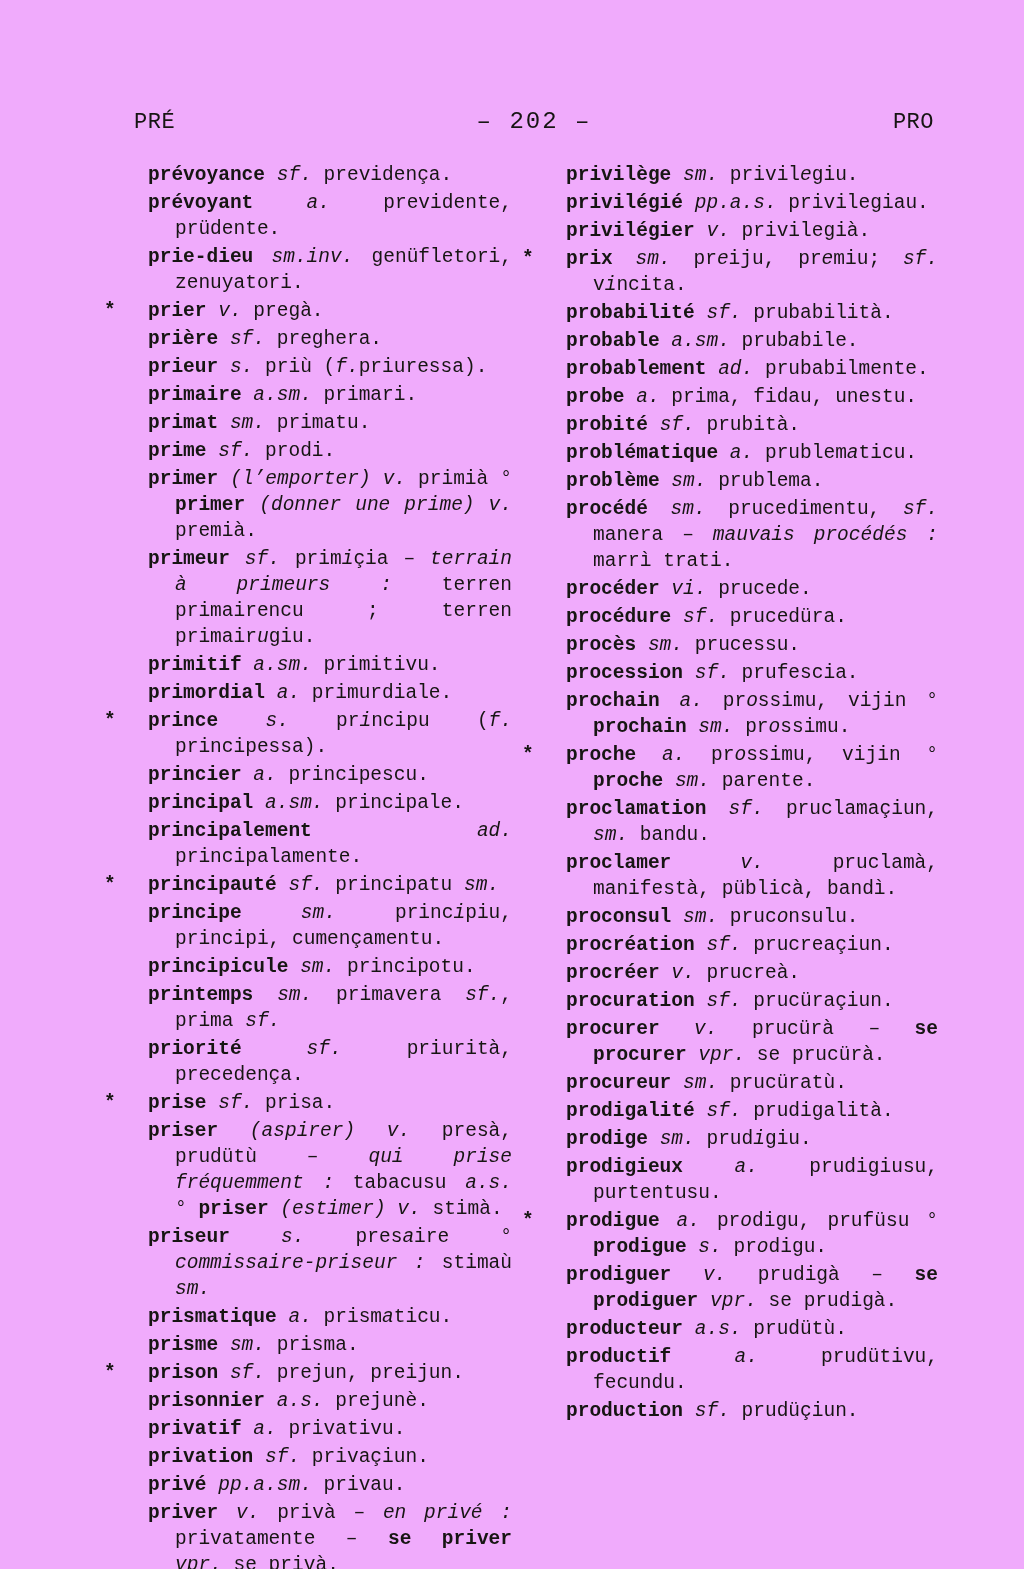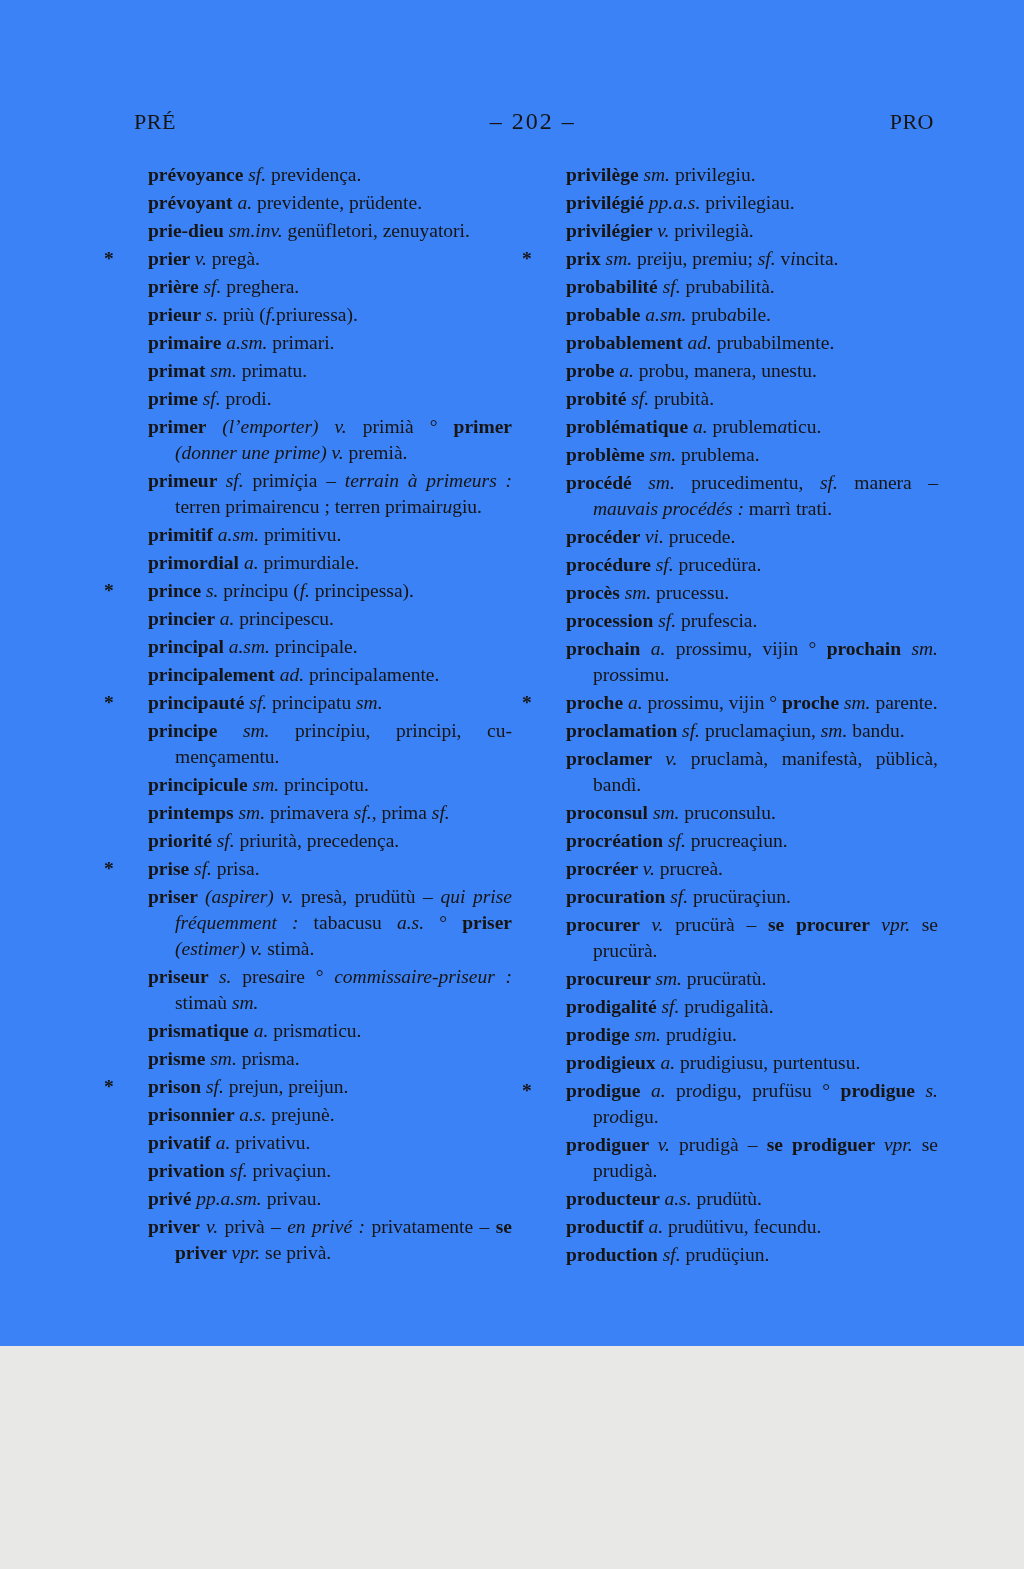--- a/index.html
+++ b/index.html
@@ -1,21 +1,21 @@
 <!DOCTYPE html>
 <html><head>
 <meta charset="utf-8">
 <style>
   html,body { margin:0; padding:0; background:#e8e8e6; }
   .page {
     position:relative;
-    width:1024px; height:1346px;
-    background:#3b82f6;
+    width:1024px; height:1569px;
+    background:#f0abfc;
     color:#171513;
-    font-family:Liberation Serif, serif;
+    font-family:Liberation Mono, monospace;
     overflow:hidden;
   }
   .header {
     position:absolute; top:108px; left:134px; width:800px;
     display:flex; justify-content:space-between; align-items:baseline;
     font-size:22px; letter-spacing:0.5px;
   }
   .header .pagenum { font-size:24px; letter-spacing:2px; }
   .columns {
     position:absolute; top:162px; left:148px;
@@ -86,21 +86,21 @@
         <p class="entry"><span class="hw">priver </span><span class="it">v. </span><span class="tx">privà – </span><span class="it">en privé : </span><span class="tx">privatamen­te – </span><span class="hw">se priver </span><span class="it">vpr. </span><span class="tx">se privà.</span></p>
       </div>
     <div class="col right">
         <p class="entry"><span class="hw">privilège </span><span class="it">sm. </span><span class="tx">privil</span><span class="it">e</span><span class="tx">giu.</span></p>
         <p class="entry"><span class="hw">privilégié </span><span class="it">pp.a.s. </span><span class="tx">privilegiau.</span></p>
         <p class="entry"><span class="hw">privilégier </span><span class="it">v. </span><span class="tx">privilegià.</span></p>
         <p class="entry"><span class="star">*</span><span class="hw">prix </span><span class="it">sm. </span><span class="tx">pr</span><span class="it">e</span><span class="tx">iju, pr</span><span class="it">e</span><span class="tx">miu; </span><span class="it">sf. </span><span class="tx">v</span><span class="it">i</span><span class="tx">ncita.</span></p>
         <p class="entry"><span class="hw">probabilité </span><span class="it">sf. </span><span class="tx">prubabilità.</span></p>
         <p class="entry"><span class="hw">probable </span><span class="it">a.sm. </span><span class="tx">prub</span><span class="it">a</span><span class="tx">bile.</span></p>
         <p class="entry"><span class="hw">probablement </span><span class="it">ad. </span><span class="tx">prubabilmente.</span></p>
-        <p class="entry"><span class="hw">probe </span><span class="it">a. </span><span class="tx">probu, manera, unestu.</span></p>
+        <p class="entry"><span class="hw">probe </span><span class="it">a. </span><span class="tx">prima, fidau, unestu.</span></p>
         <p class="entry"><span class="hw">probité </span><span class="it">sf. </span><span class="tx">prubità.</span></p>
         <p class="entry"><span class="hw">problématique </span><span class="it">a. </span><span class="tx">prublem</span><span class="it">a</span><span class="tx">ticu.</span></p>
         <p class="entry"><span class="hw">problème </span><span class="it">sm. </span><span class="tx">prublema.</span></p>
         <p class="entry"><span class="hw">procédé </span><span class="it">sm. </span><span class="tx">prucedimentu, </span><span class="it">sf. </span><span class="tx">manera – </span><span class="it">mauvais procédés : </span><span class="tx">marrì trati.</span></p>
         <p class="entry"><span class="hw">procéder </span><span class="it">vi. </span><span class="tx">prucede.</span></p>
         <p class="entry"><span class="hw">procédure </span><span class="it">sf. </span><span class="tx">prucedüra.</span></p>
         <p class="entry"><span class="hw">procès </span><span class="it">sm. </span><span class="tx">prucessu.</span></p>
         <p class="entry"><span class="hw">procession </span><span class="it">sf. </span><span class="tx">prufescia.</span></p>
         <p class="entry"><span class="hw">prochain </span><span class="it">a. </span><span class="tx">pr</span><span class="it">o</span><span class="tx">ssimu, vijin ° </span><span class="hw">prochain </span><span class="it">sm. </span><span class="tx">pr</span><span class="it">o</span><span class="tx">ssimu.</span></p>
         <p class="entry"><span class="star">*</span><span class="hw">proche </span><span class="it">a. </span><span class="tx">pr</span><span class="it">o</span><span class="tx">ssimu, vijin ° </span><span class="hw">proche </span><span class="it">sm. </span><span class="tx">parente.</span></p>

